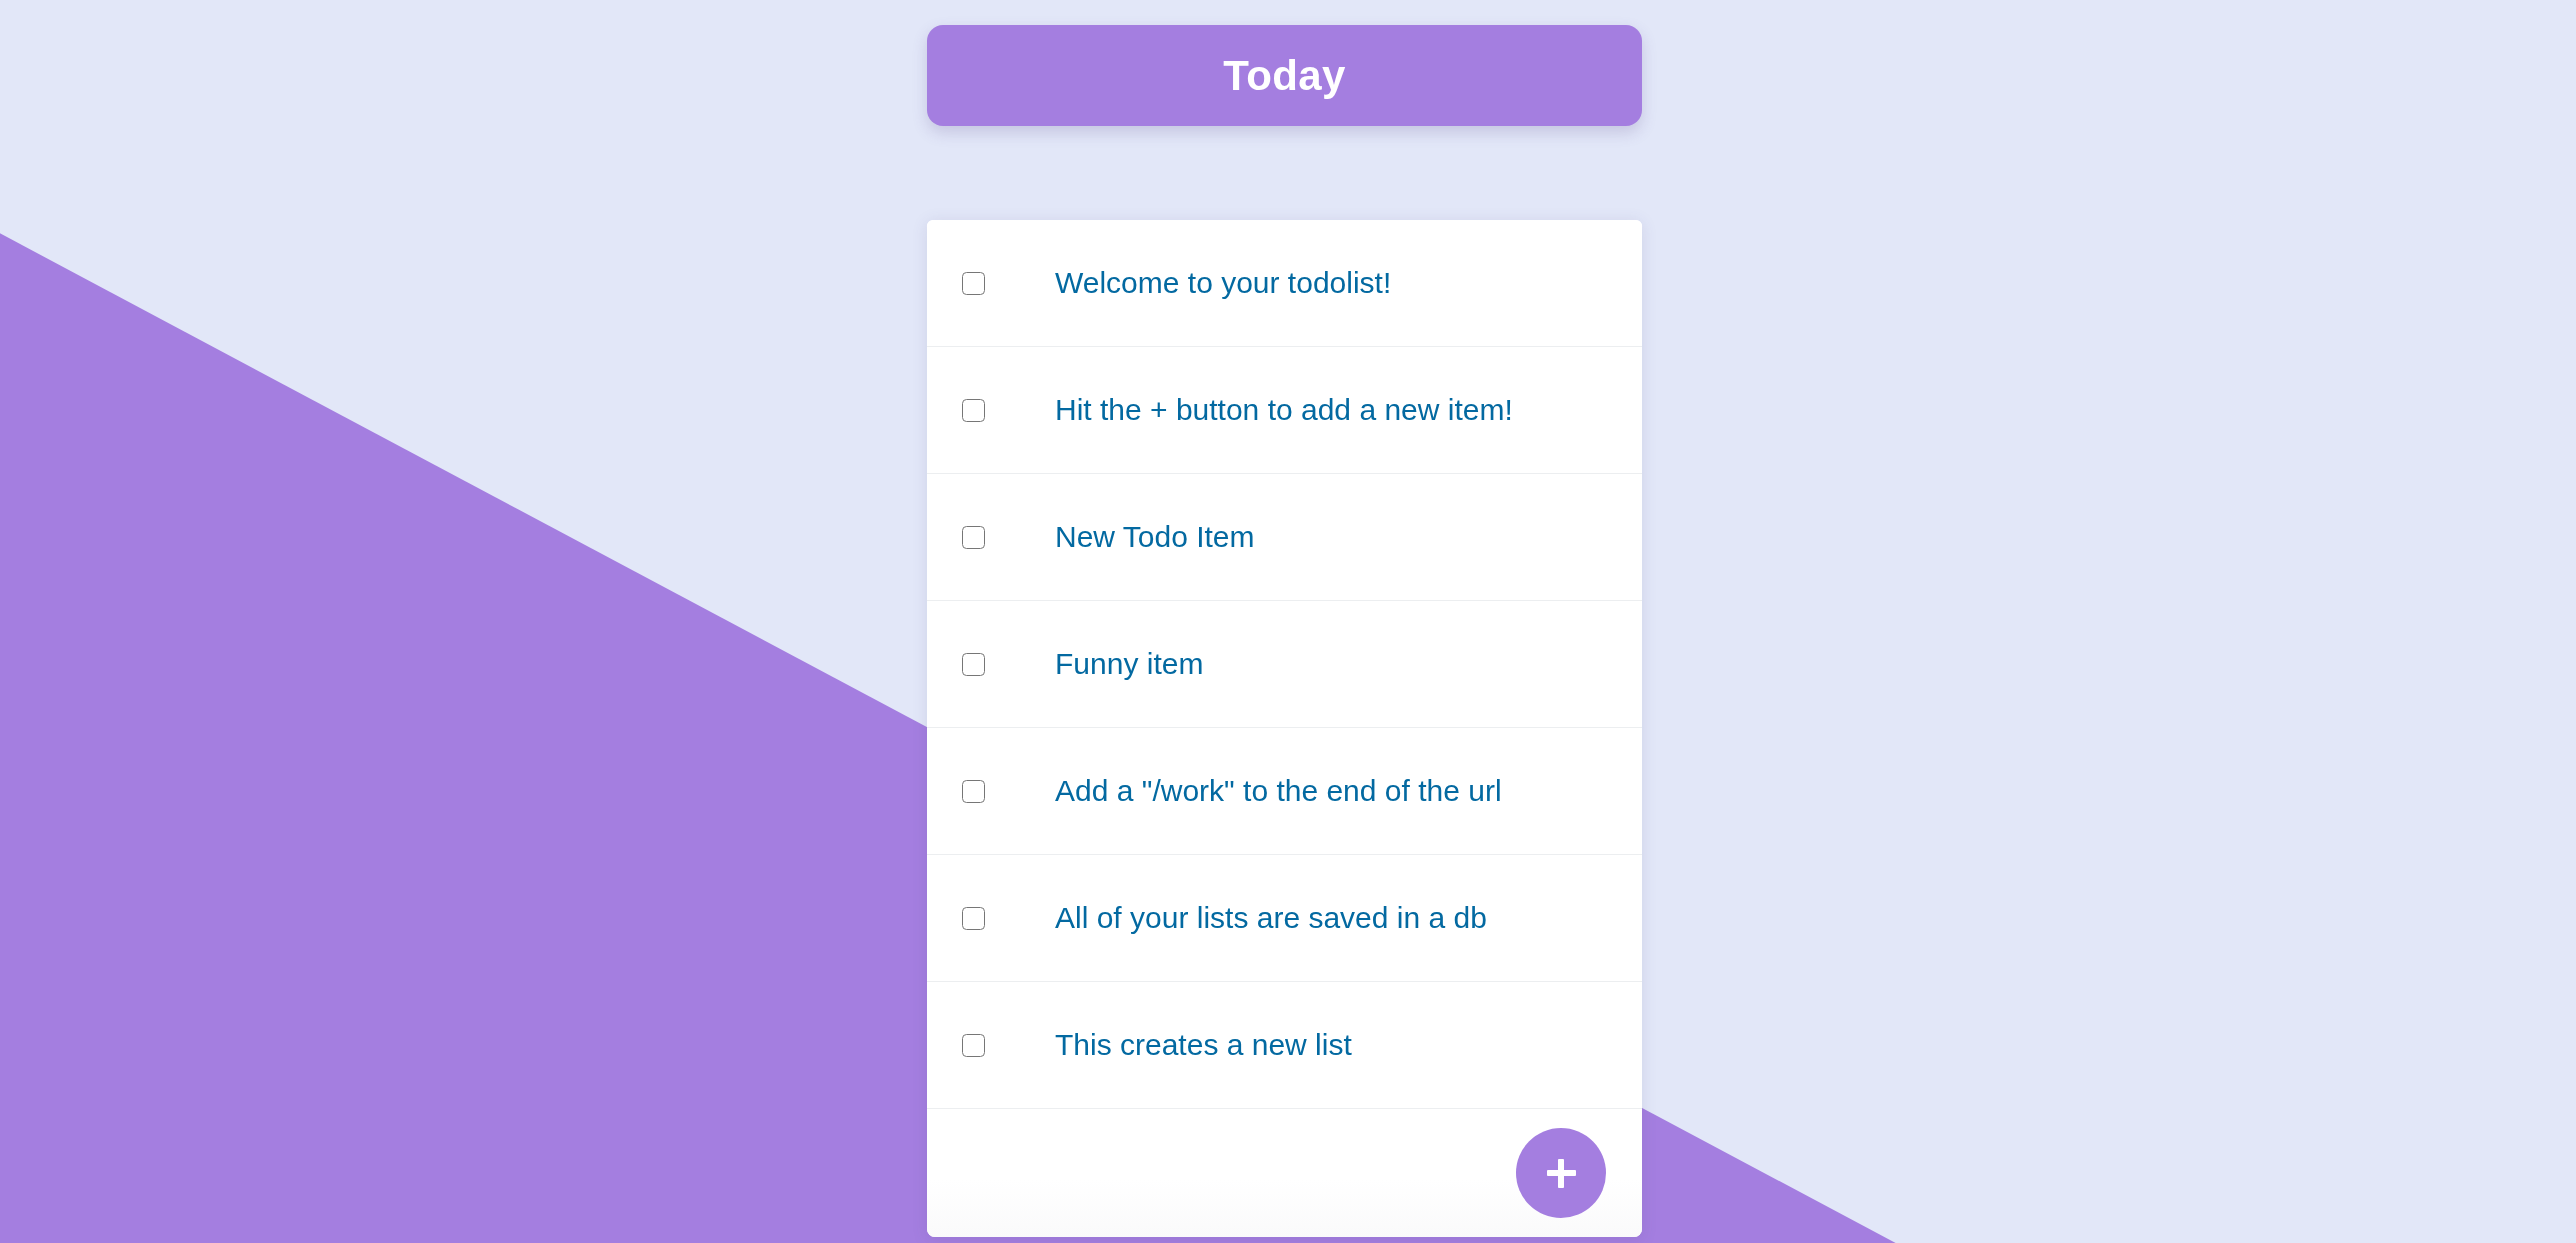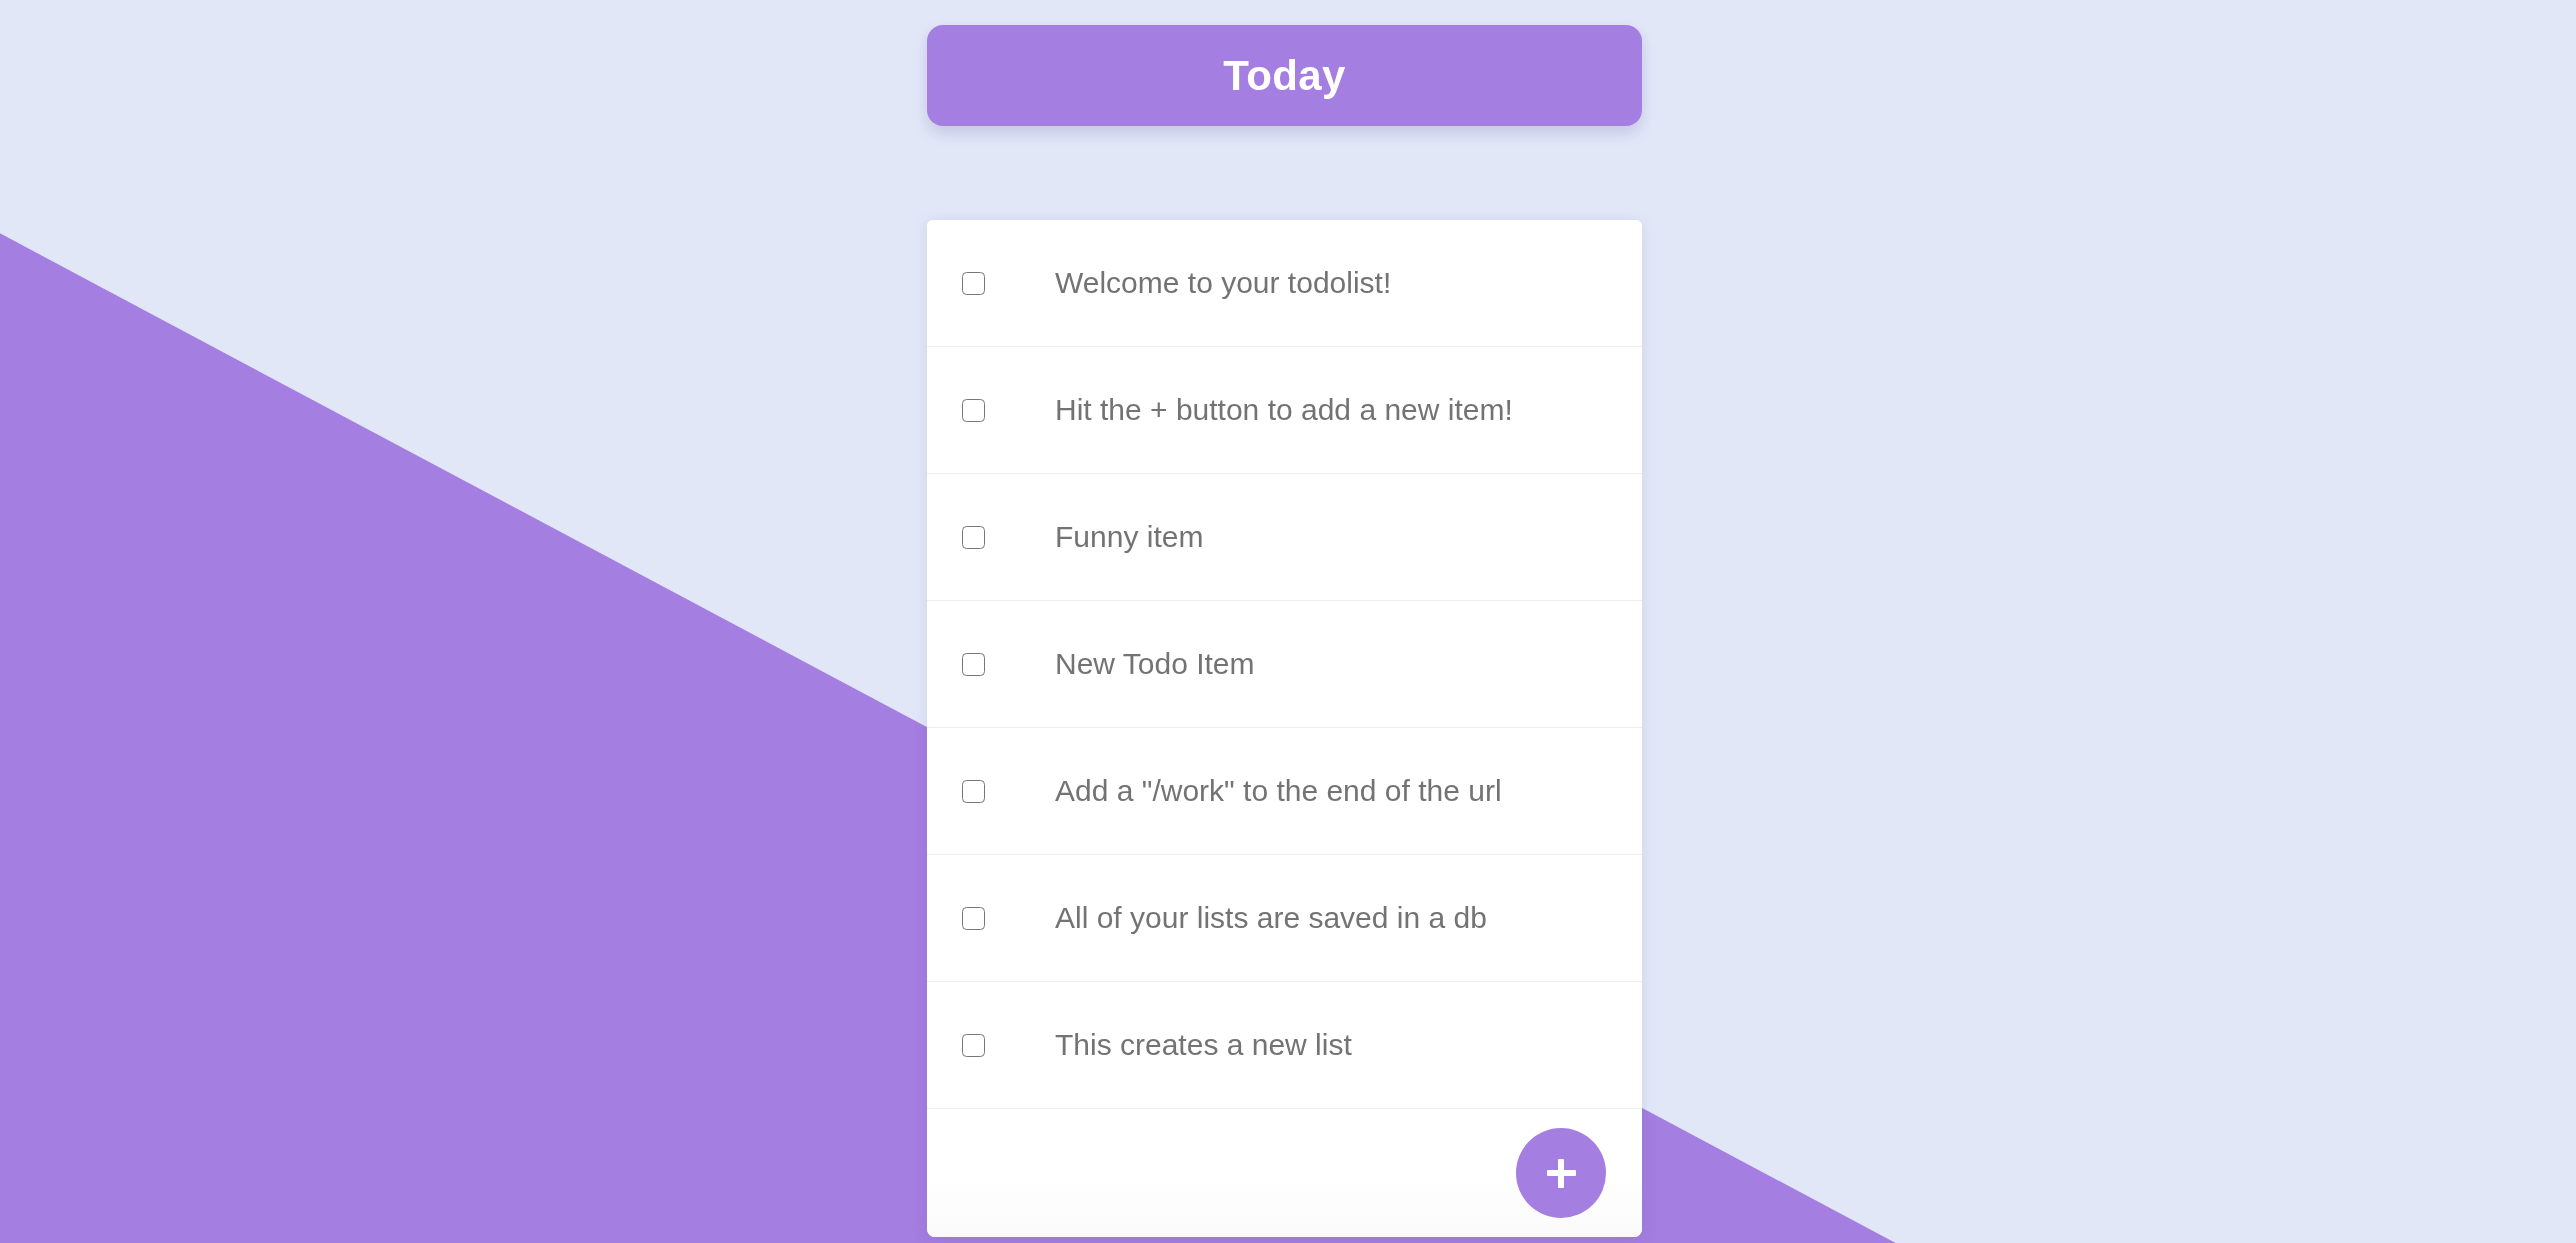--- a/index.html
+++ b/index.html
@@ -95,21 +95,21 @@
     background: #ffffff;
     flex: 0 0 23px;
     padding: 0;
     appearance: none;
     -webkit-appearance: none;
     cursor: pointer;
   }
 
   .todo-text {
     margin-left: 70px;
-    color: #737373;
+    color: #0369a1;
     font-size: 30px;
     line-height: 1.2;
     white-space: nowrap;
   }
 
   
   .footer-row {
     position: relative;
     flex: 1 1 auto;
     display: flex;
@@ -198,26 +198,26 @@
       <span class="todo-text">Welcome to your todolist!</span>
     </div>
 
     <div class="todo-row">
       <input type="checkbox" class="todo-checkbox" style="">
       <span class="todo-text">Hit the + button to add a new item!</span>
     </div>
 
     <div class="todo-row">
       <input type="checkbox" class="todo-checkbox" style="">
+      <span class="todo-text">New Todo Item</span>
+    </div>
+
+    <div class="todo-row">
+      <input type="checkbox" class="todo-checkbox" style="">
       <span class="todo-text">Funny item</span>
-    </div>
-
-    <div class="todo-row">
-      <input type="checkbox" class="todo-checkbox" style="">
-      <span class="todo-text">New Todo Item</span>
     </div>
 
     <div class="todo-row">
       <input type="checkbox" class="todo-checkbox" style="">
       <span class="todo-text">Add a "/work" to the end of the url</span>
     </div>
 
     <div class="todo-row">
       <input type="checkbox" class="todo-checkbox" style="">
       <span class="todo-text">All of your lists are saved in a db</span>

